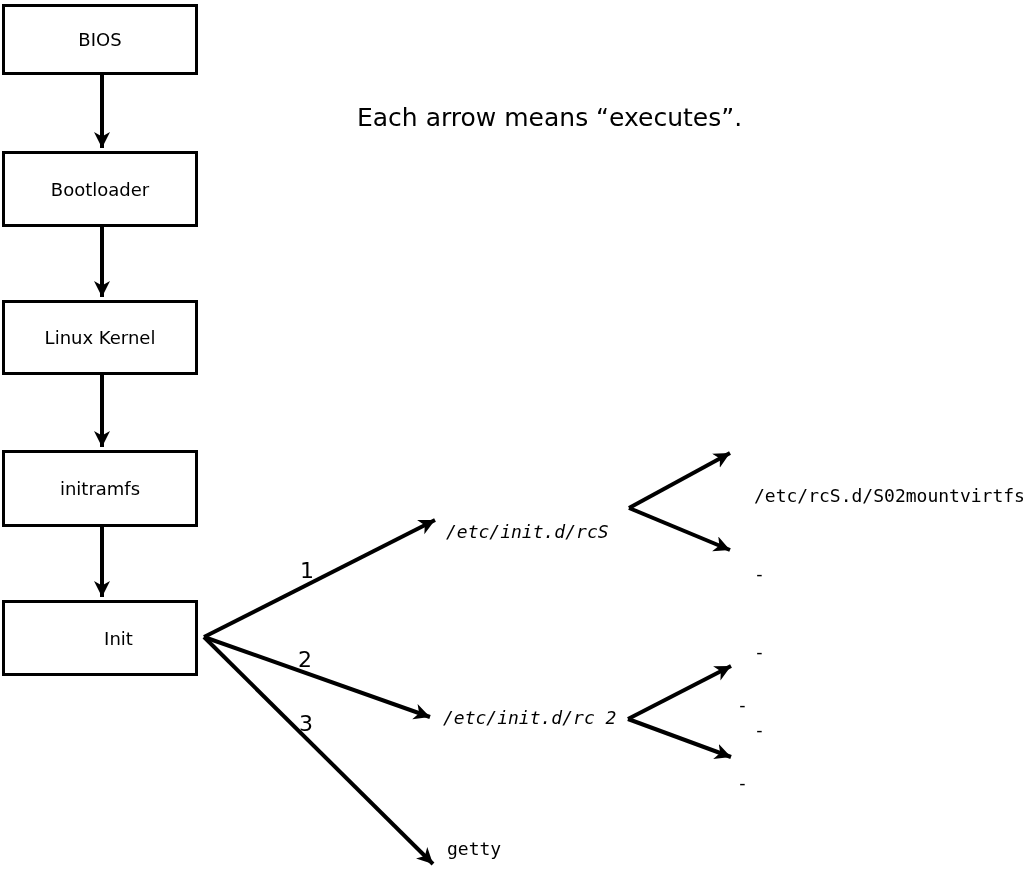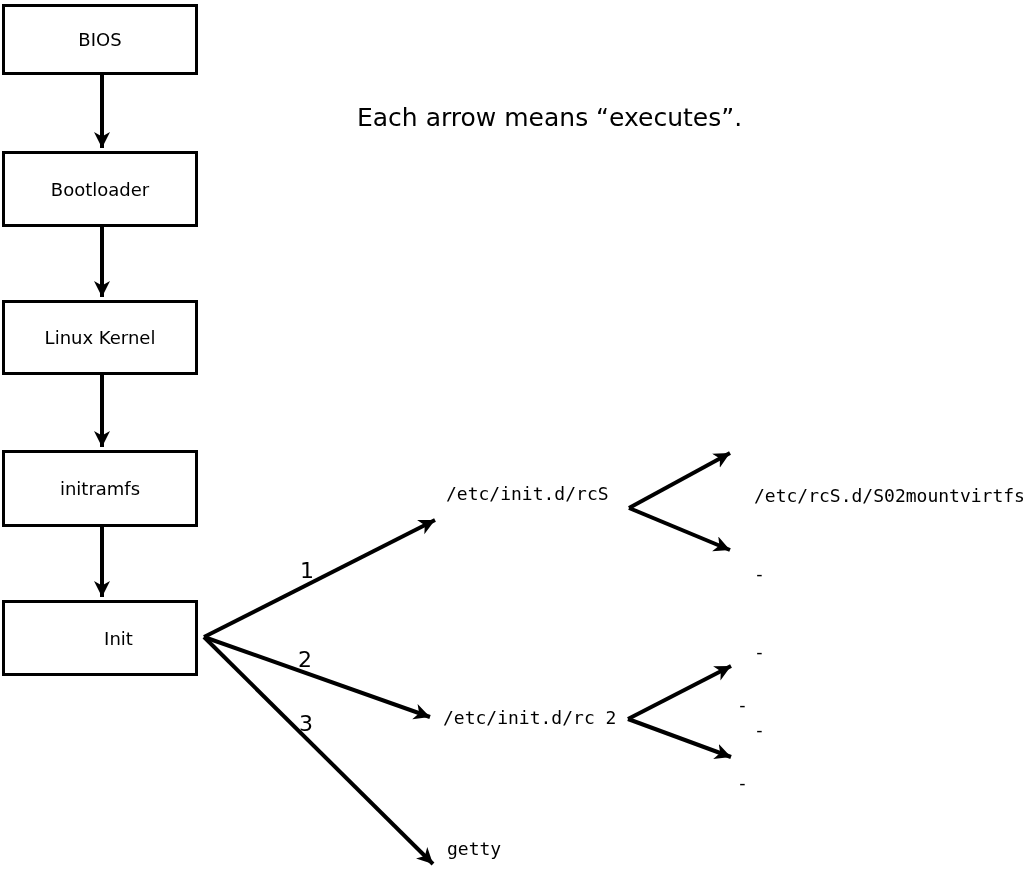--- a/index.html
+++ b/index.html
@@ -59,22 +59,22 @@
   .num-1 { left: 293px; top: 556px; }
   .num-2 { left: 291px; top: 645px; }
   .num-3 { left: 292px; top: 709px; }
   .mono {
     position: absolute;
     font-family: "DejaVu Sans Mono", monospace;
     font-size: 18px;
     line-height: 26px;
     white-space: pre;
   }
-  .lbl-rcs   { left: 446px; top: 481px; }
-  .lbl-rc2   { left: 443px; top: 705px; }
+  .lbl-rcs   { left: 446px; top: 519px; font-style: italic; }
+  .lbl-rc2   { left: 443px; top: 705px; font-style: italic; }
   .lbl-getty { left: 447px; top: 836px; }
   .list-rcs  { left: 737px; top: 431px; margin-left: 17px; }
   .list-rc2  { left: 737px; top: 640px; }
   .list div { height: 26px; }
 </style>
 </head>
 <body>
 
 <div class="canvas">
 

